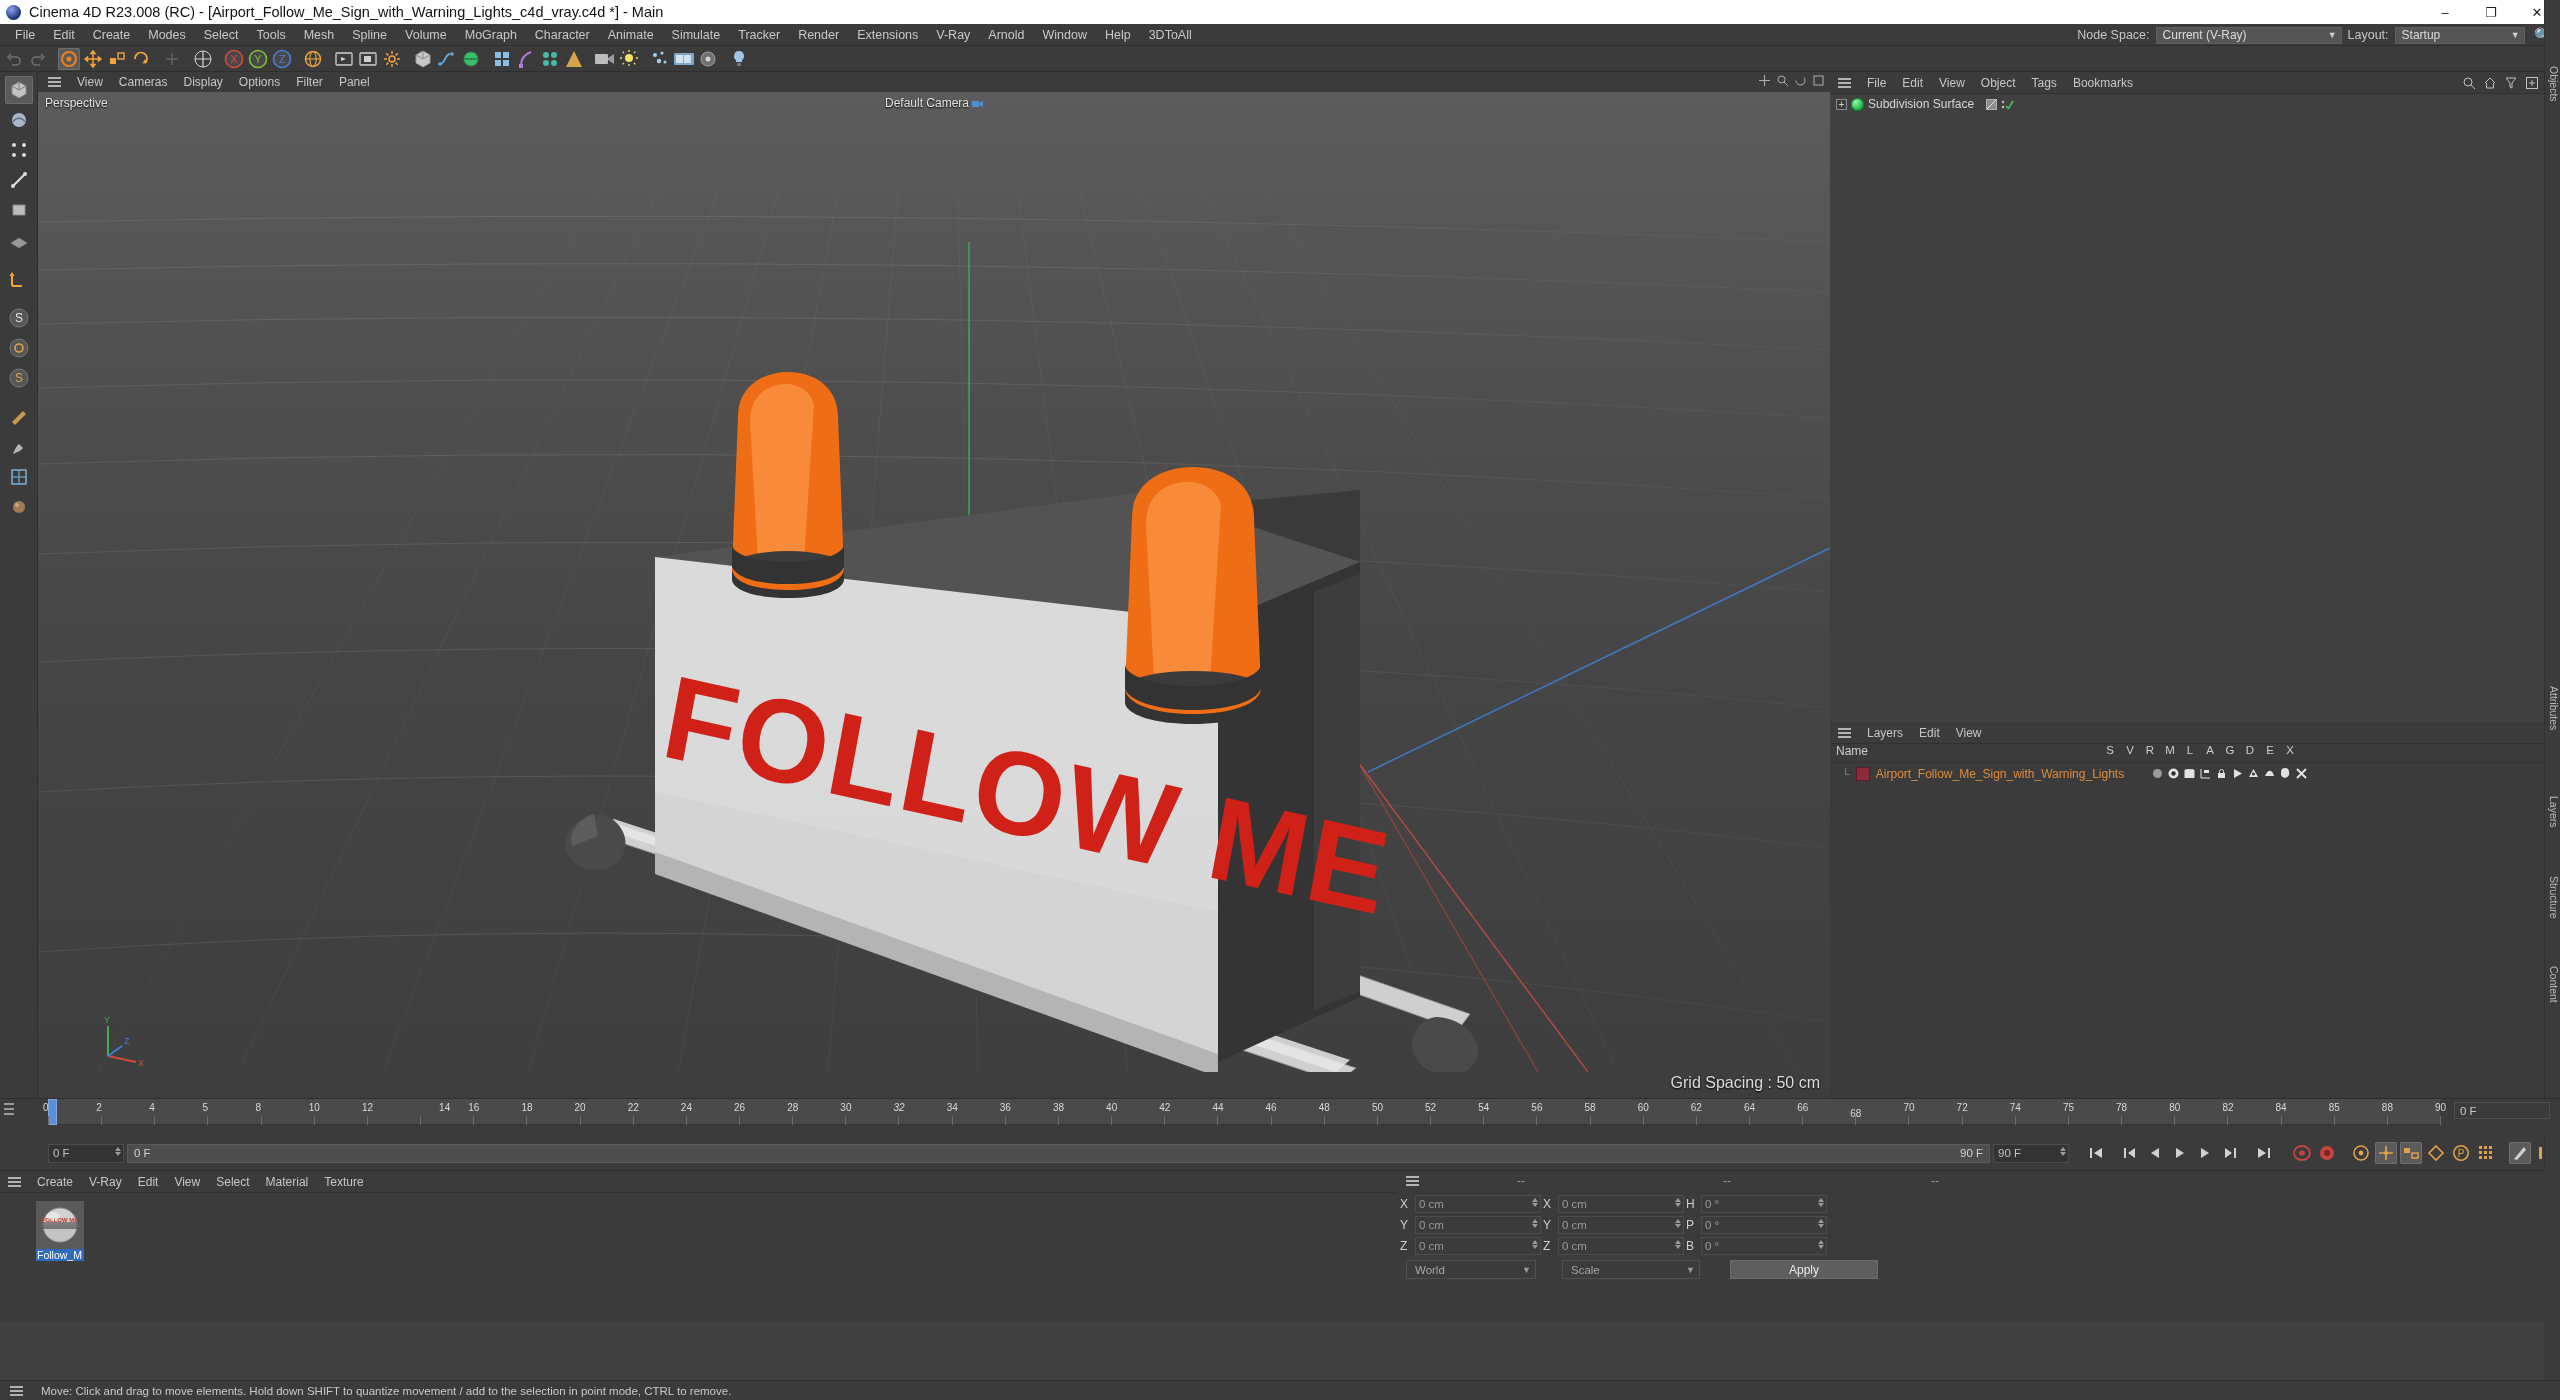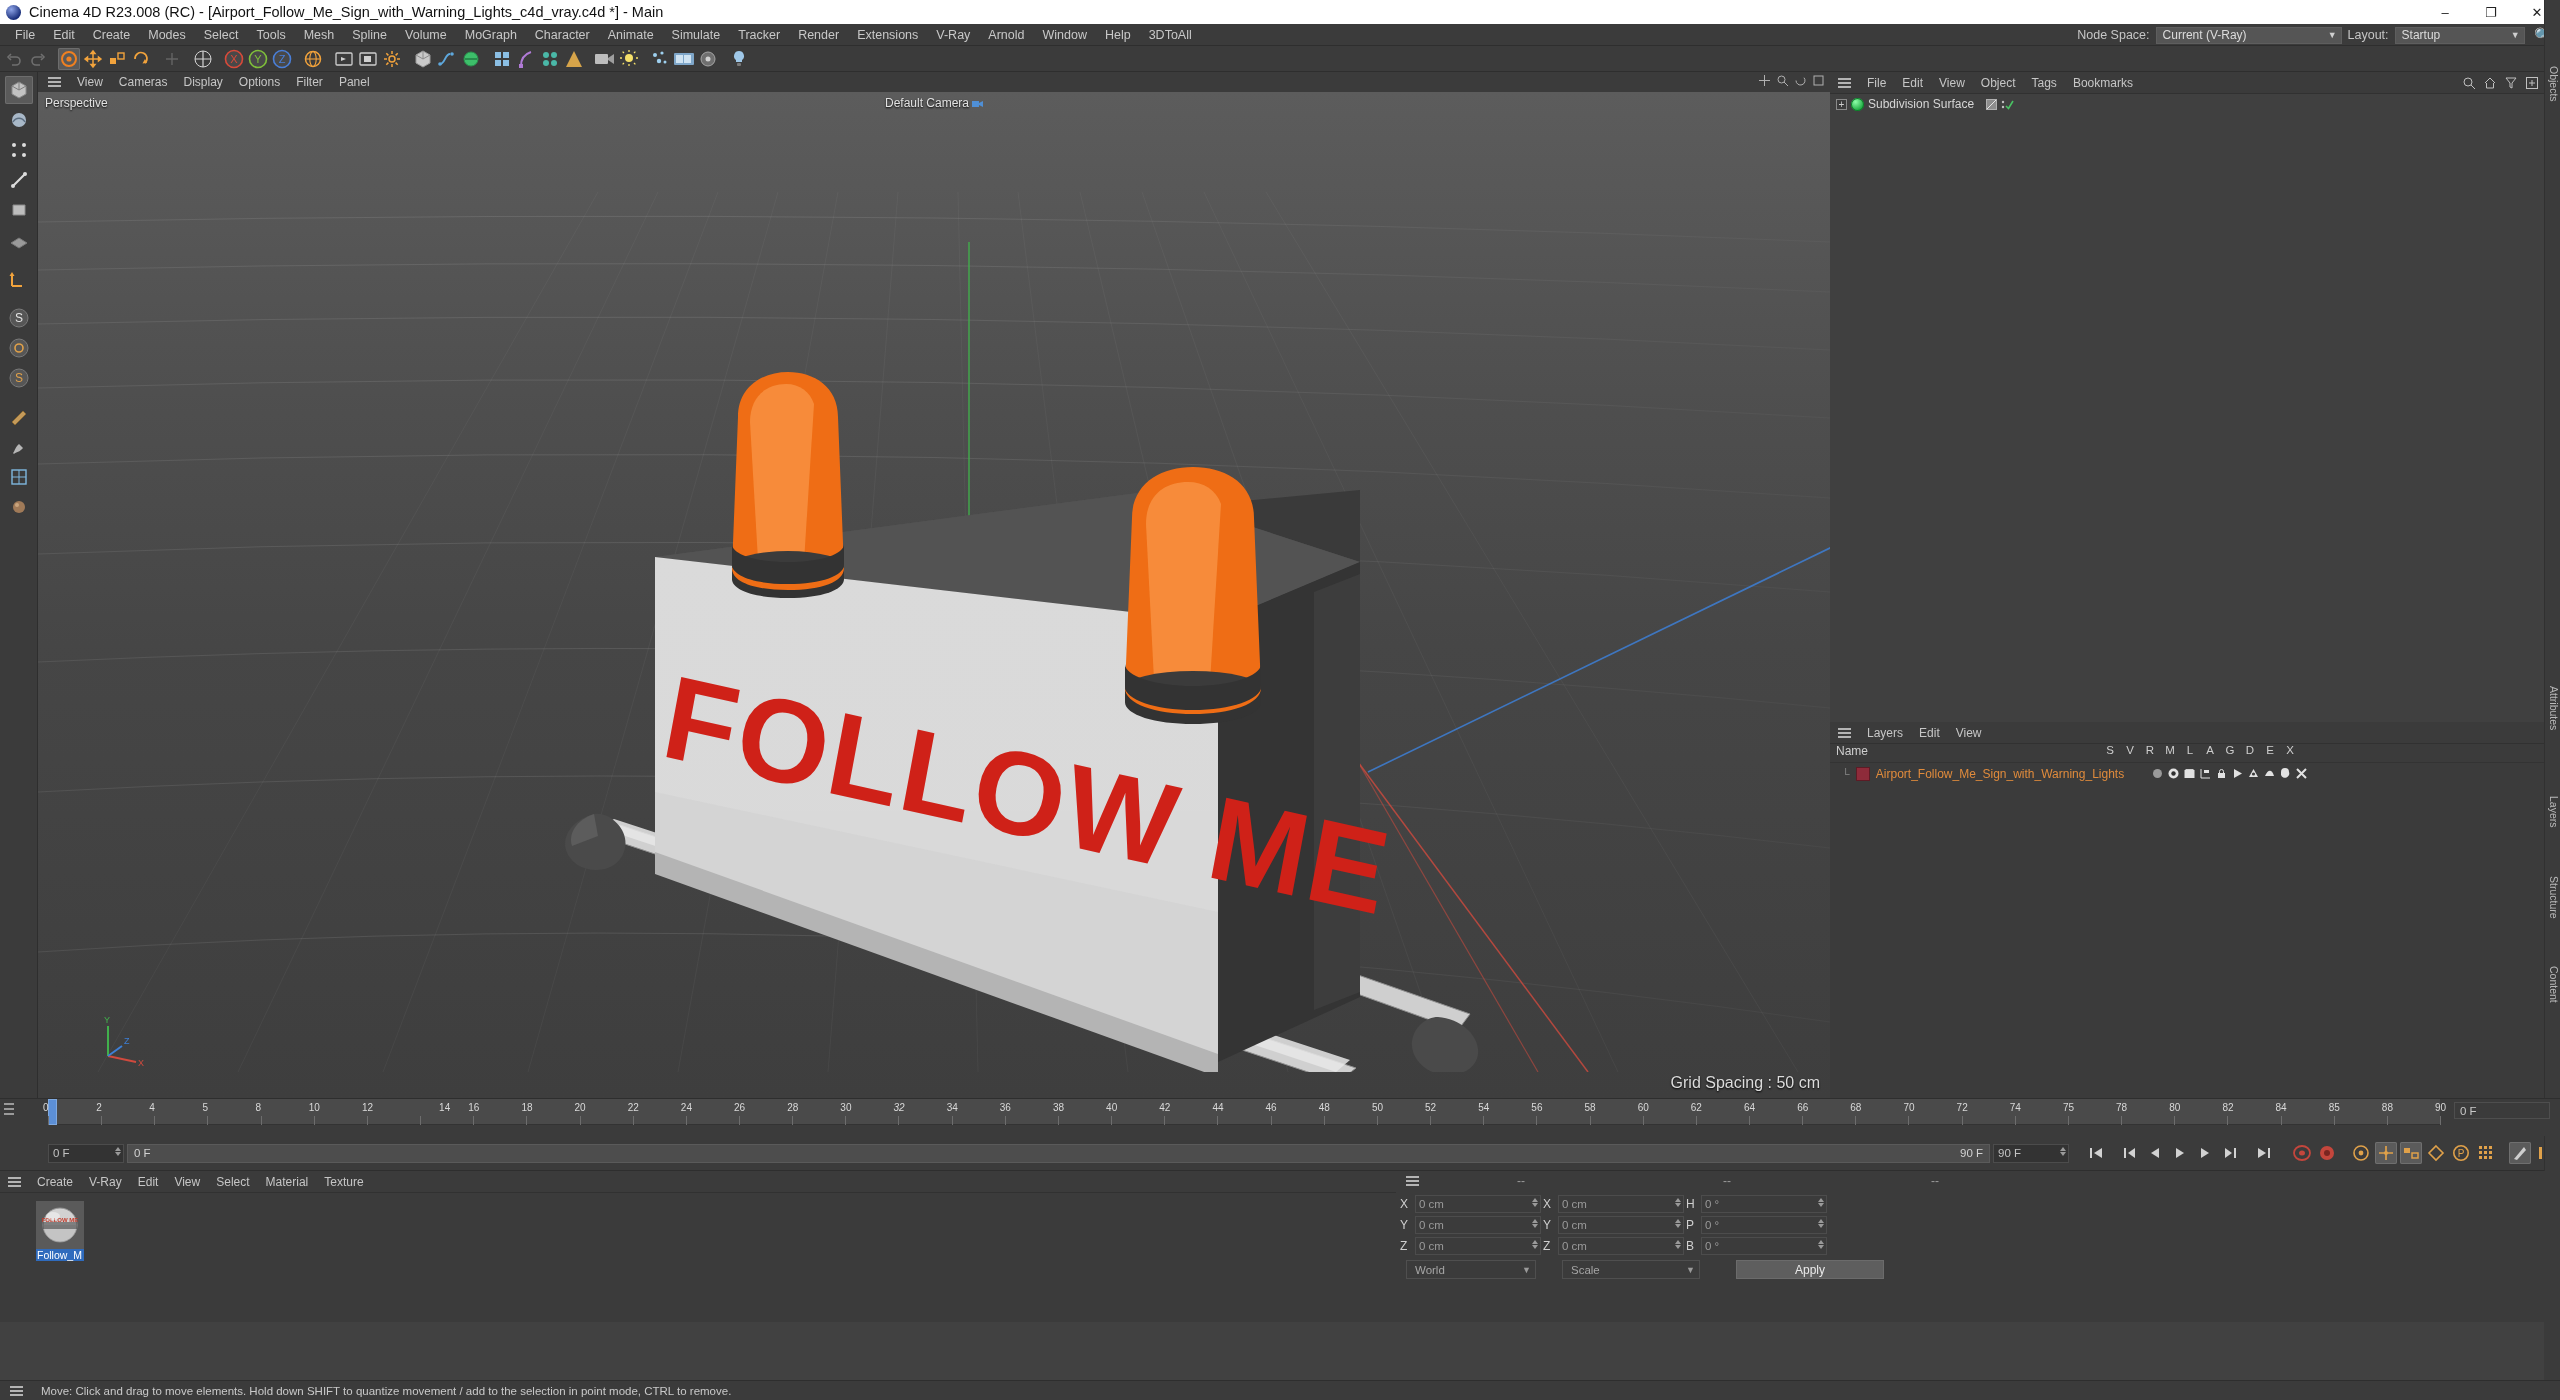--- a/index.html
+++ b/index.html
@@ -922,21 +922,21 @@
         <span class="tl-tick" style="left: calc(64.4444% - 5px); top: 3px;">58</span>
         <span class="tl-tickmark" style="left: calc(64.4444%); top: 17px; height: 9px;"></span>
         <span class="tl-tick" style="left: calc(66.6667% - 5px); top: 3px;">60</span>
         <span class="tl-tickmark" style="left: calc(66.6667%); top: 17px; height: 9px;"></span>
         <span class="tl-tick" style="left: calc(68.8889% - 5px); top: 3px;">62</span>
         <span class="tl-tickmark" style="left: calc(68.8889%); top: 17px; height: 9px;"></span>
         <span class="tl-tick" style="left: calc(71.1111% - 5px); top: 3px;">64</span>
         <span class="tl-tickmark" style="left: calc(71.1111%); top: 17px; height: 9px;"></span>
         <span class="tl-tick" style="left: calc(73.3333% - 5px); top: 3px;">66</span>
         <span class="tl-tickmark" style="left: calc(73.3333%); top: 17px; height: 9px;"></span>
-        <span class="tl-tick" style="left: calc(75.5556% - 5px); top: 3px;">68</span>
+        <span class="tl-tick" style="left: calc(75.5556% - 5px); top: 9px;">68</span>
         <span class="tl-tickmark" style="left: calc(75.5556%); top: 17px; height: 9px;"></span>
         <span class="tl-tick" style="left: calc(77.7778% - 5px); top: 3px;">70</span>
         <span class="tl-tickmark" style="left: calc(77.7778%); top: 17px; height: 9px;"></span>
         <span class="tl-tick" style="left: calc(80% - 5px); top: 3px;">72</span>
         <span class="tl-tickmark" style="left: calc(80%); top: 17px; height: 9px;"></span>
         <span class="tl-tick" style="left: calc(82.2222% - 5px); top: 3px;">74</span>
         <span class="tl-tickmark" style="left: calc(82.2222%); top: 17px; height: 9px;"></span>
         <span class="tl-tick" style="left: calc(84.4444% - 5px); top: 3px;">75</span>
         <span class="tl-tickmark" style="left: calc(84.4444%); top: 17px; height: 9px;"></span>
         <span class="tl-tick" style="left: calc(86.6667% - 5px); top: 3px;">78</span>
@@ -1243,21 +1243,21 @@
 
       <div class="coord-bottom">
         <div class="sel-combo" style="width:130px">
           <span>World</span>
           <span style="font-size:9px;color:#9a9a9a;">▼</span>
         </div>
         <div class="sel-combo" style="width:138px;margin-left:10px">
           <span>Scale</span>
           <span style="font-size:9px;color:#9a9a9a;">▼</span>
         </div>
-        <div class="apply-btn" style="margin-left:20px">Apply</div>
+        <div class="apply-btn" style="margin-left:14px">Apply</div>
       </div>
     </div>
 
     <div class="rsb" style="top:auto;bottom:20px;height:152px;"></div>
   </div>
 
   <div class="statusbar">
     <span class="hamb">
         <i></i>
         <i></i>

